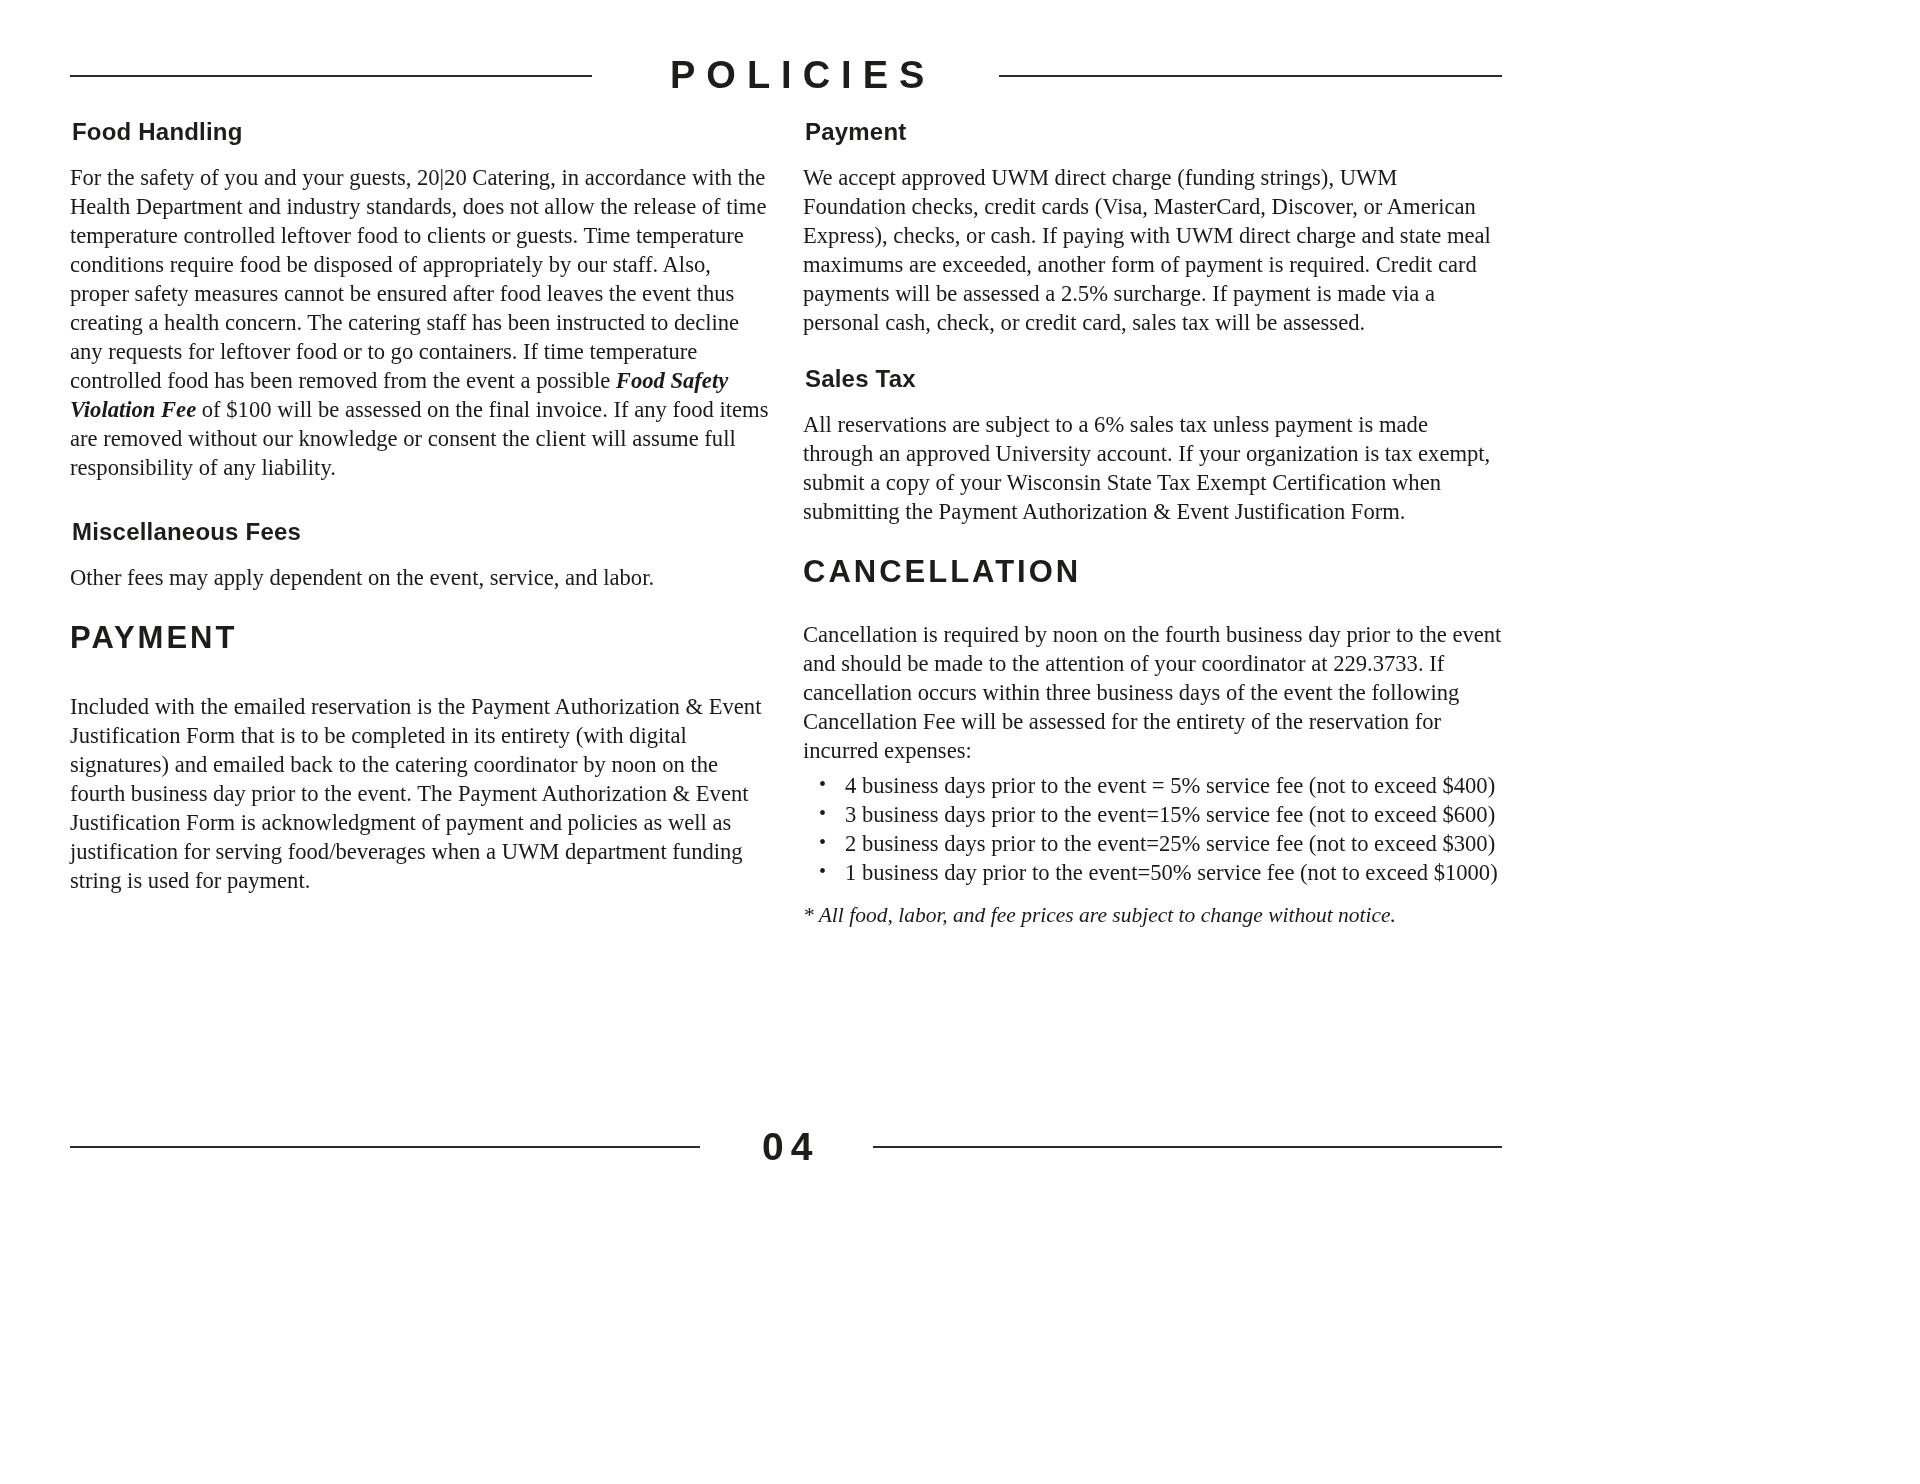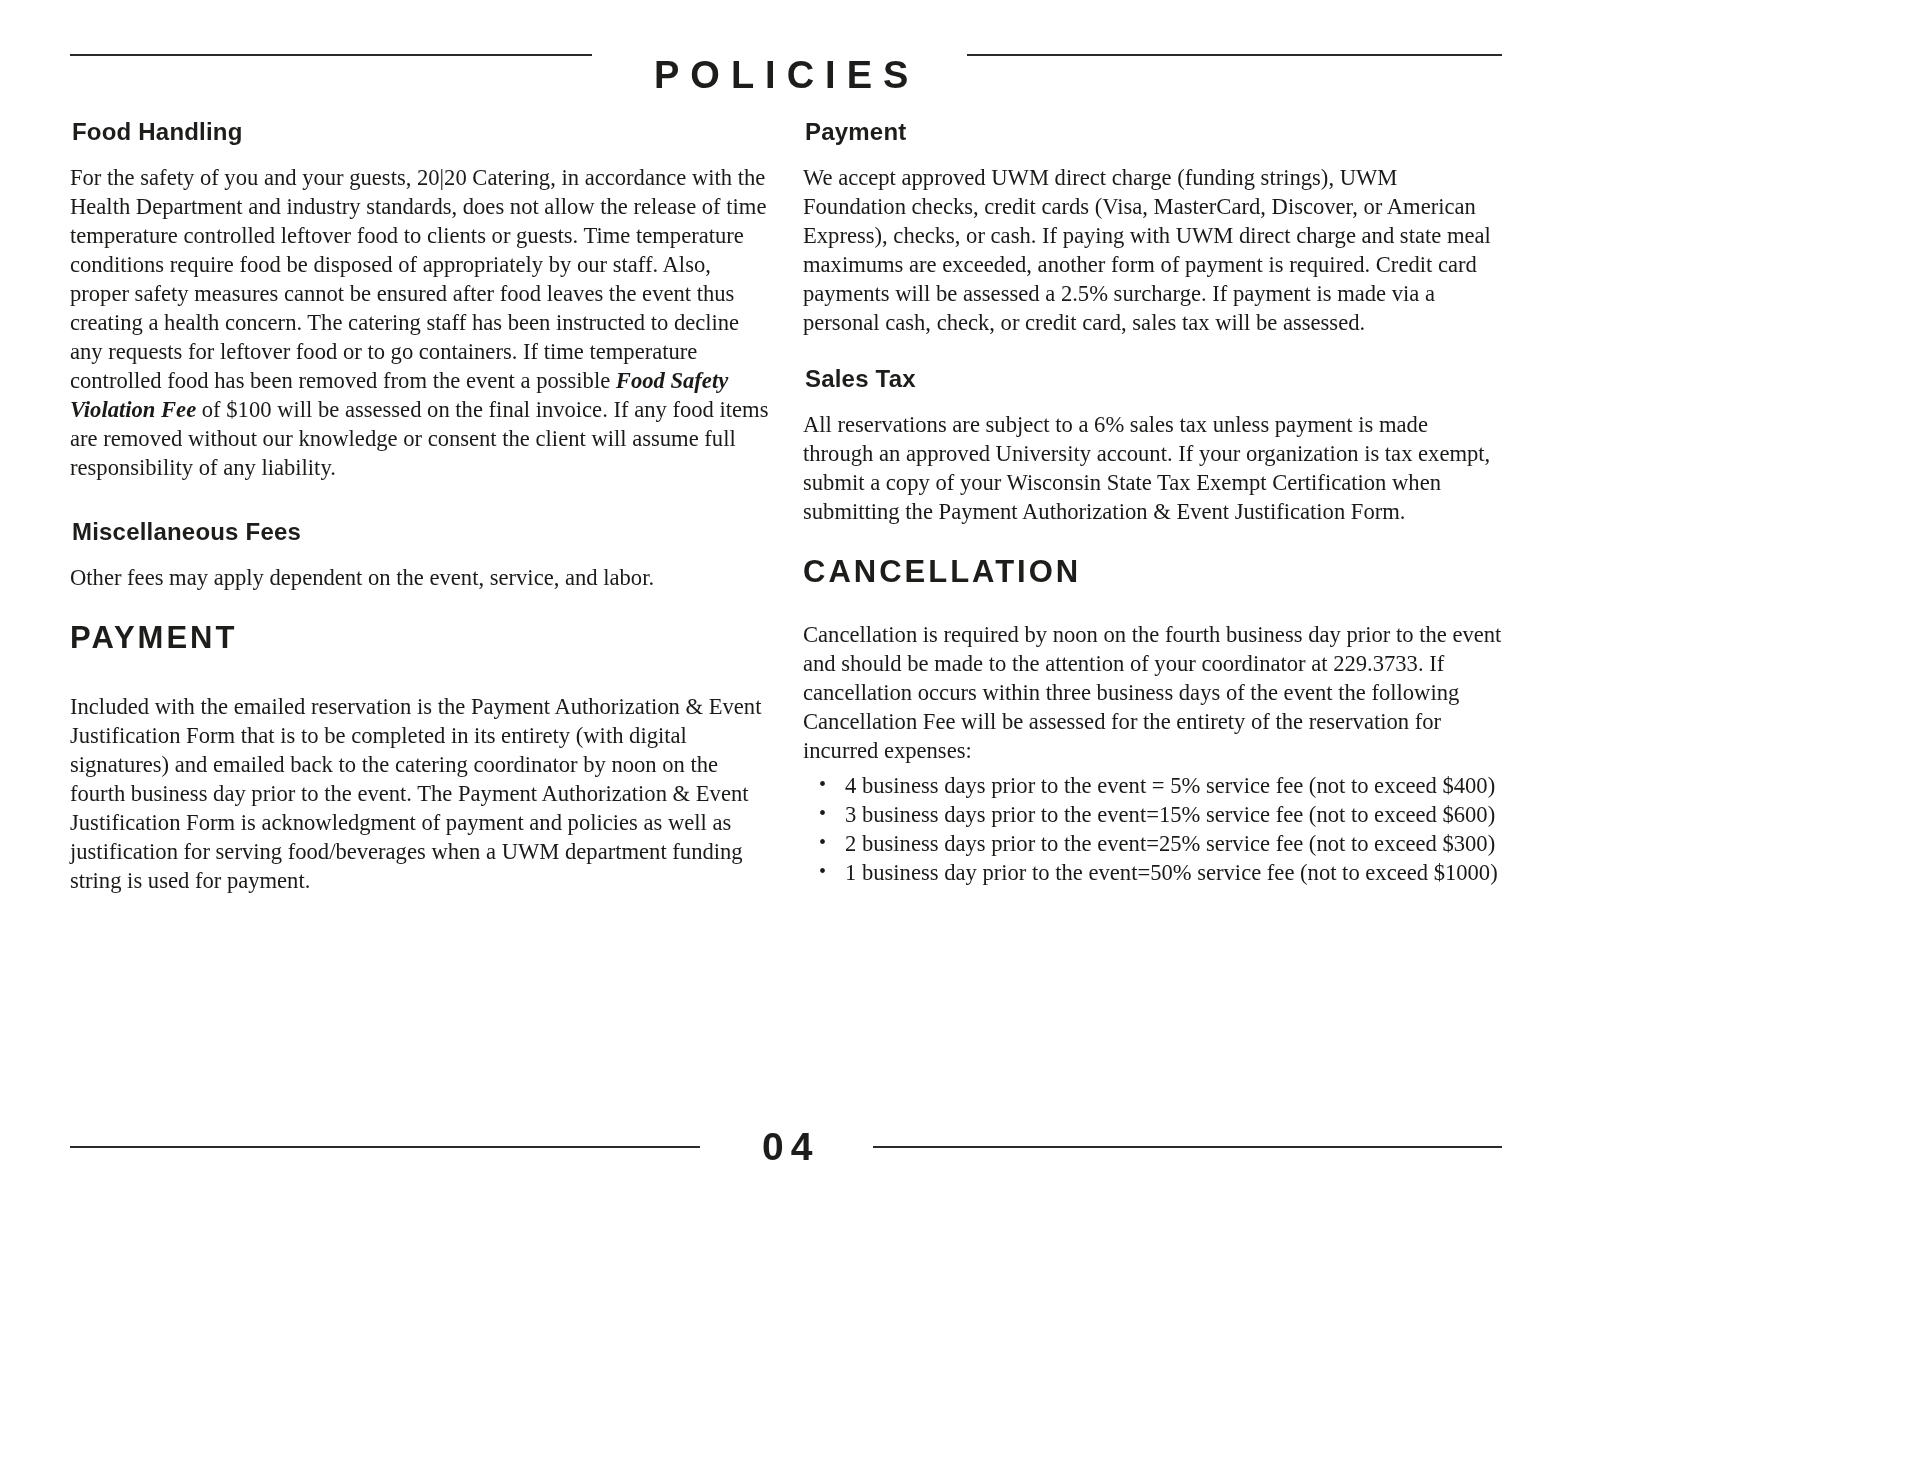--- a/index.html
+++ b/index.html
@@ -12,21 +12,23 @@
     overflow: hidden;
   }
   .page {
     position: relative;
     width: 1920px;
     height: 1484px;
     padding: 54px 0 0 70px;
   }
   .title-row {
     display: flex;
+    align-items: center;
     width: 1432px;
+    gap: 16px;
   }
   .rule {
     height: 2px;
     background: #2b2b2b;
   }
   .title-rule-left { width: 522px; }
   .title-rule-right { flex: 1; }
   .page-title {
     font-family: "Liberation Sans", sans-serif;
     font-weight: 700;
@@ -152,20 +154,21 @@
       <h2 class="big h2-right">CANCELLATION</h2>
       <p class="body mb-xs">Cancellation is required by noon on the fourth business day prior to the event and should be made to the attention of your coordinator at 229.3733. If cancellation occurs within three business days of the event the following Cancellation Fee will be assessed for the entirety of the reservation for incurred expenses:</p>
 
       <ul class="fee-list">
         <li>4 business days prior to the event = 5% service fee (not to exceed $400)</li>
         <li>3 business days prior to the event=15% service fee (not to exceed $600)</li>
         <li>2 business days prior to the event=25% service fee (not to exceed $300)</li>
         <li>1 business day prior to the event=50% service fee (not to exceed $1000)</li>
       </ul>
 
+      <p class="footnote">* All food, labor, and fee prices are subject to change without notice.</p>
     </section>
 
   </div>
 
   <footer class="footer-row">
     <span class="rule footer-rule-left"></span>
     <div class="page-number">04</div>
     <span class="rule footer-rule-right"></span>
   </footer>
 

